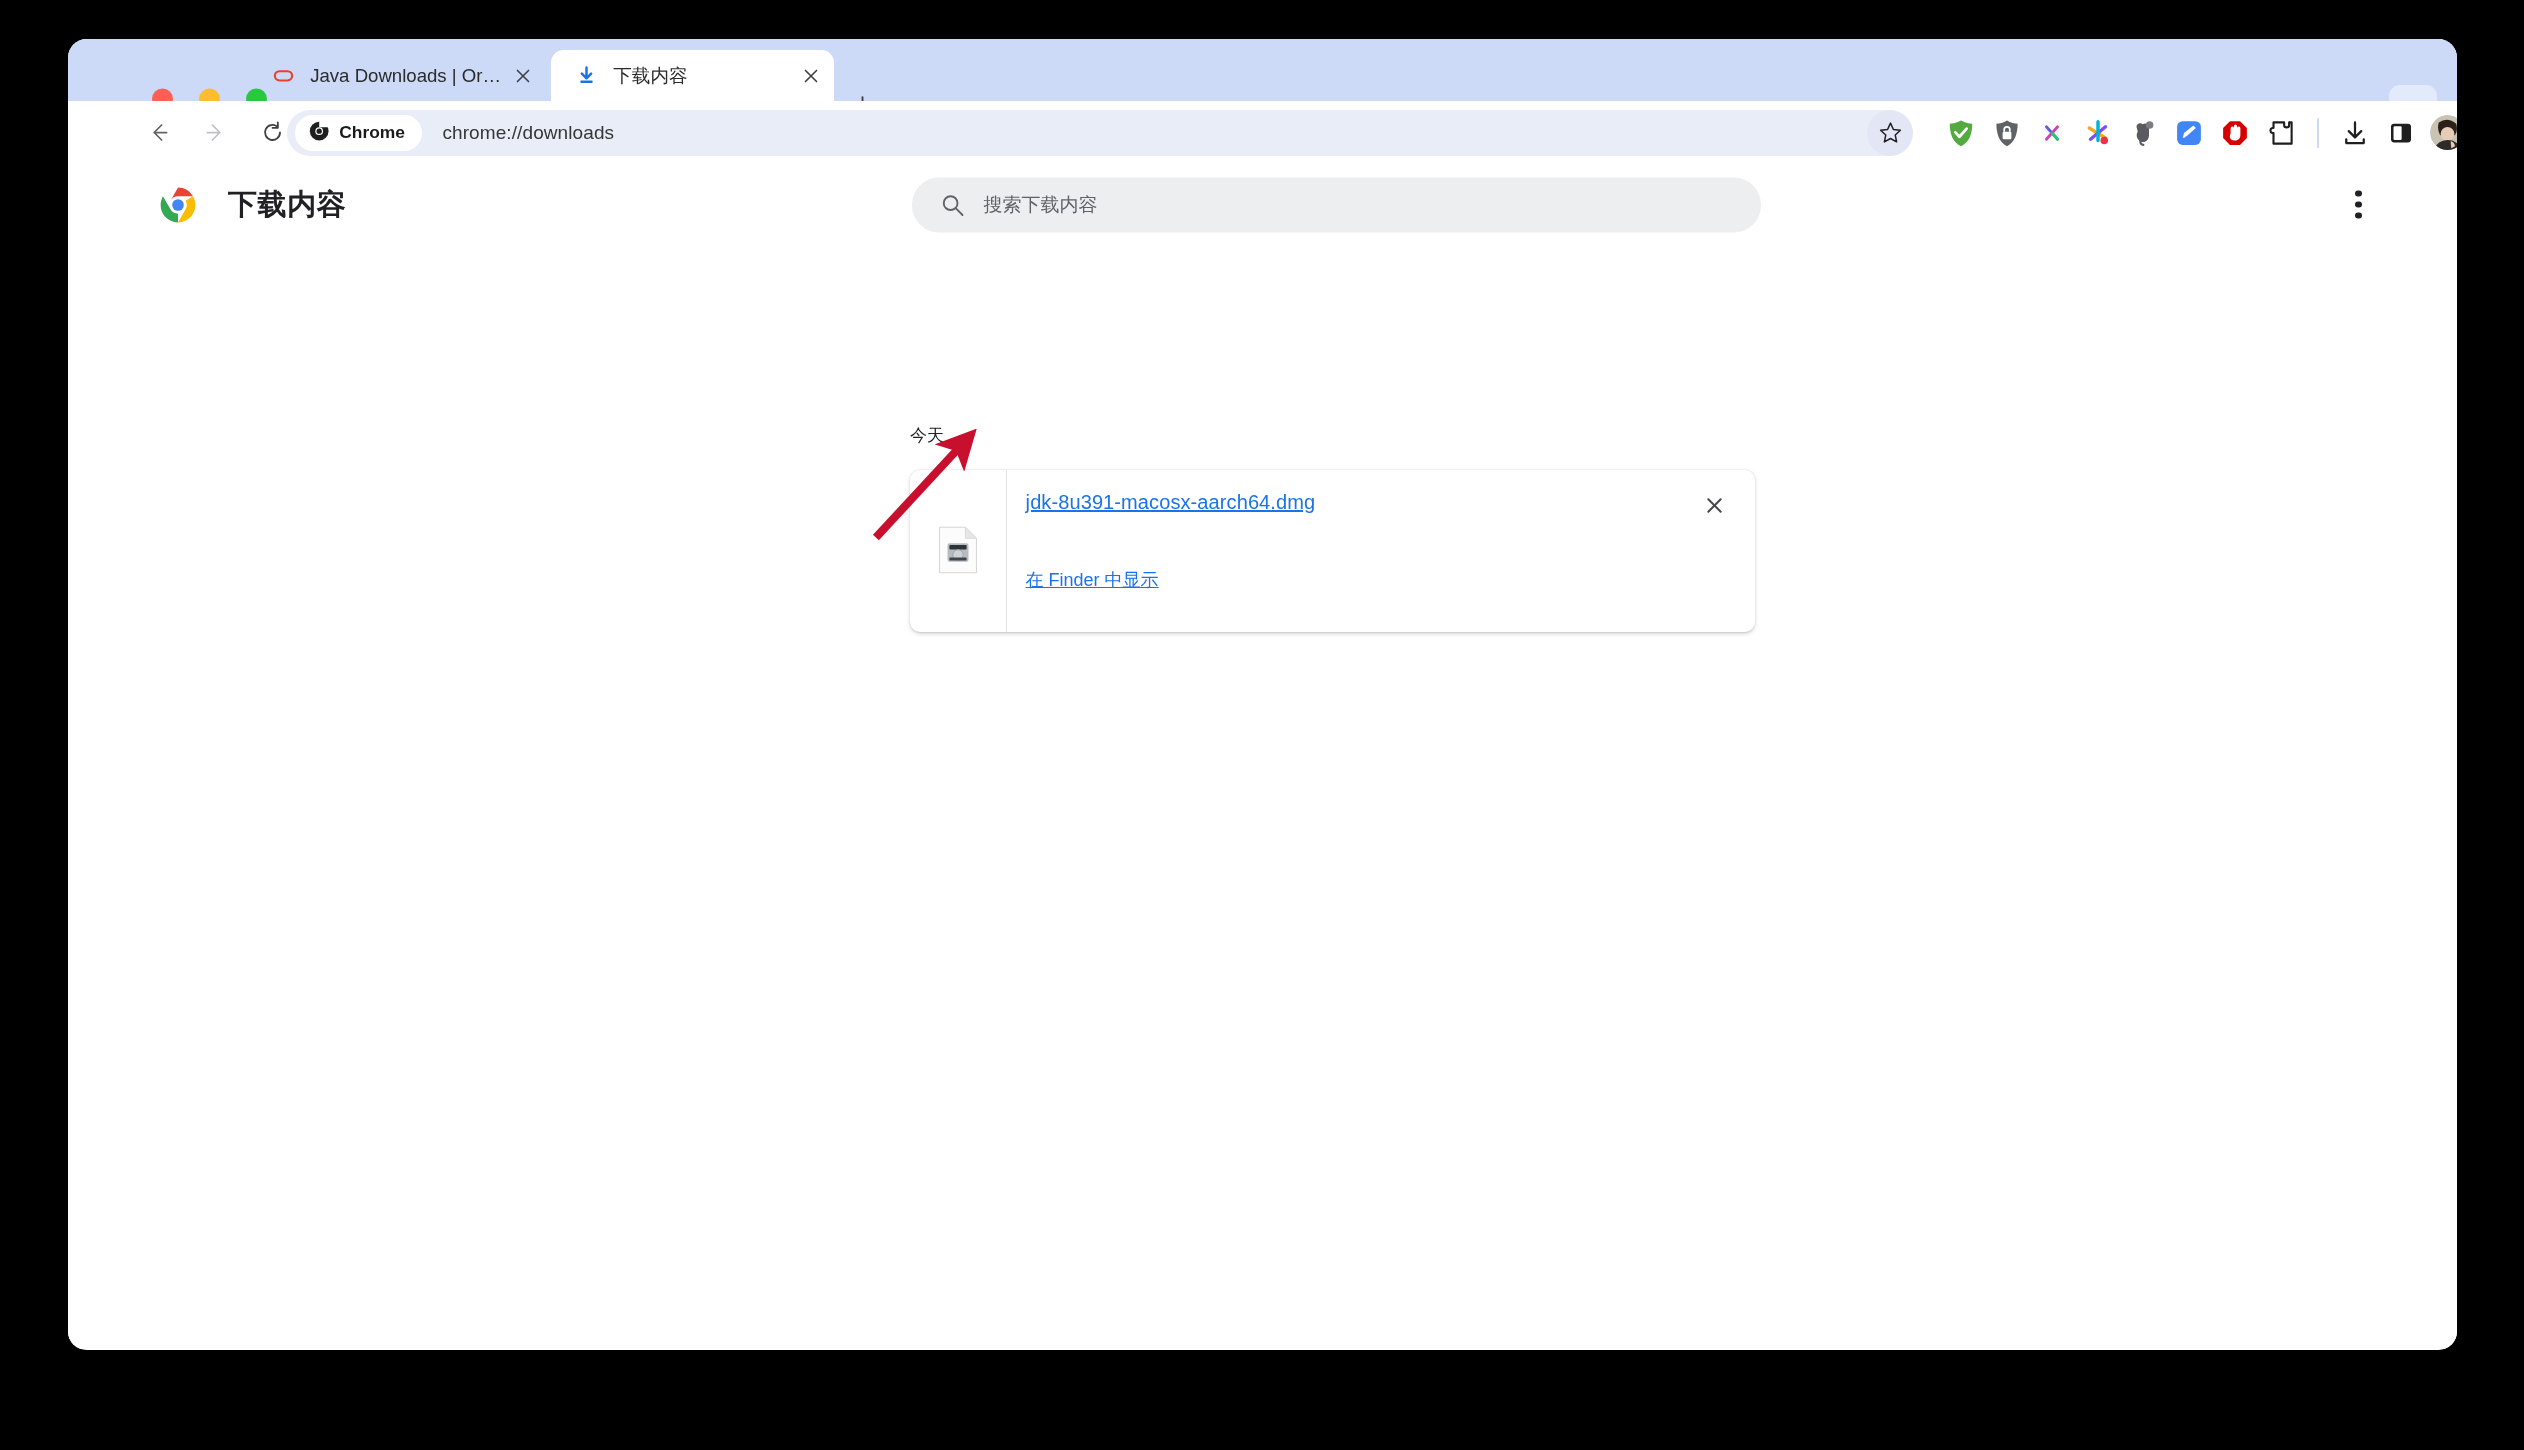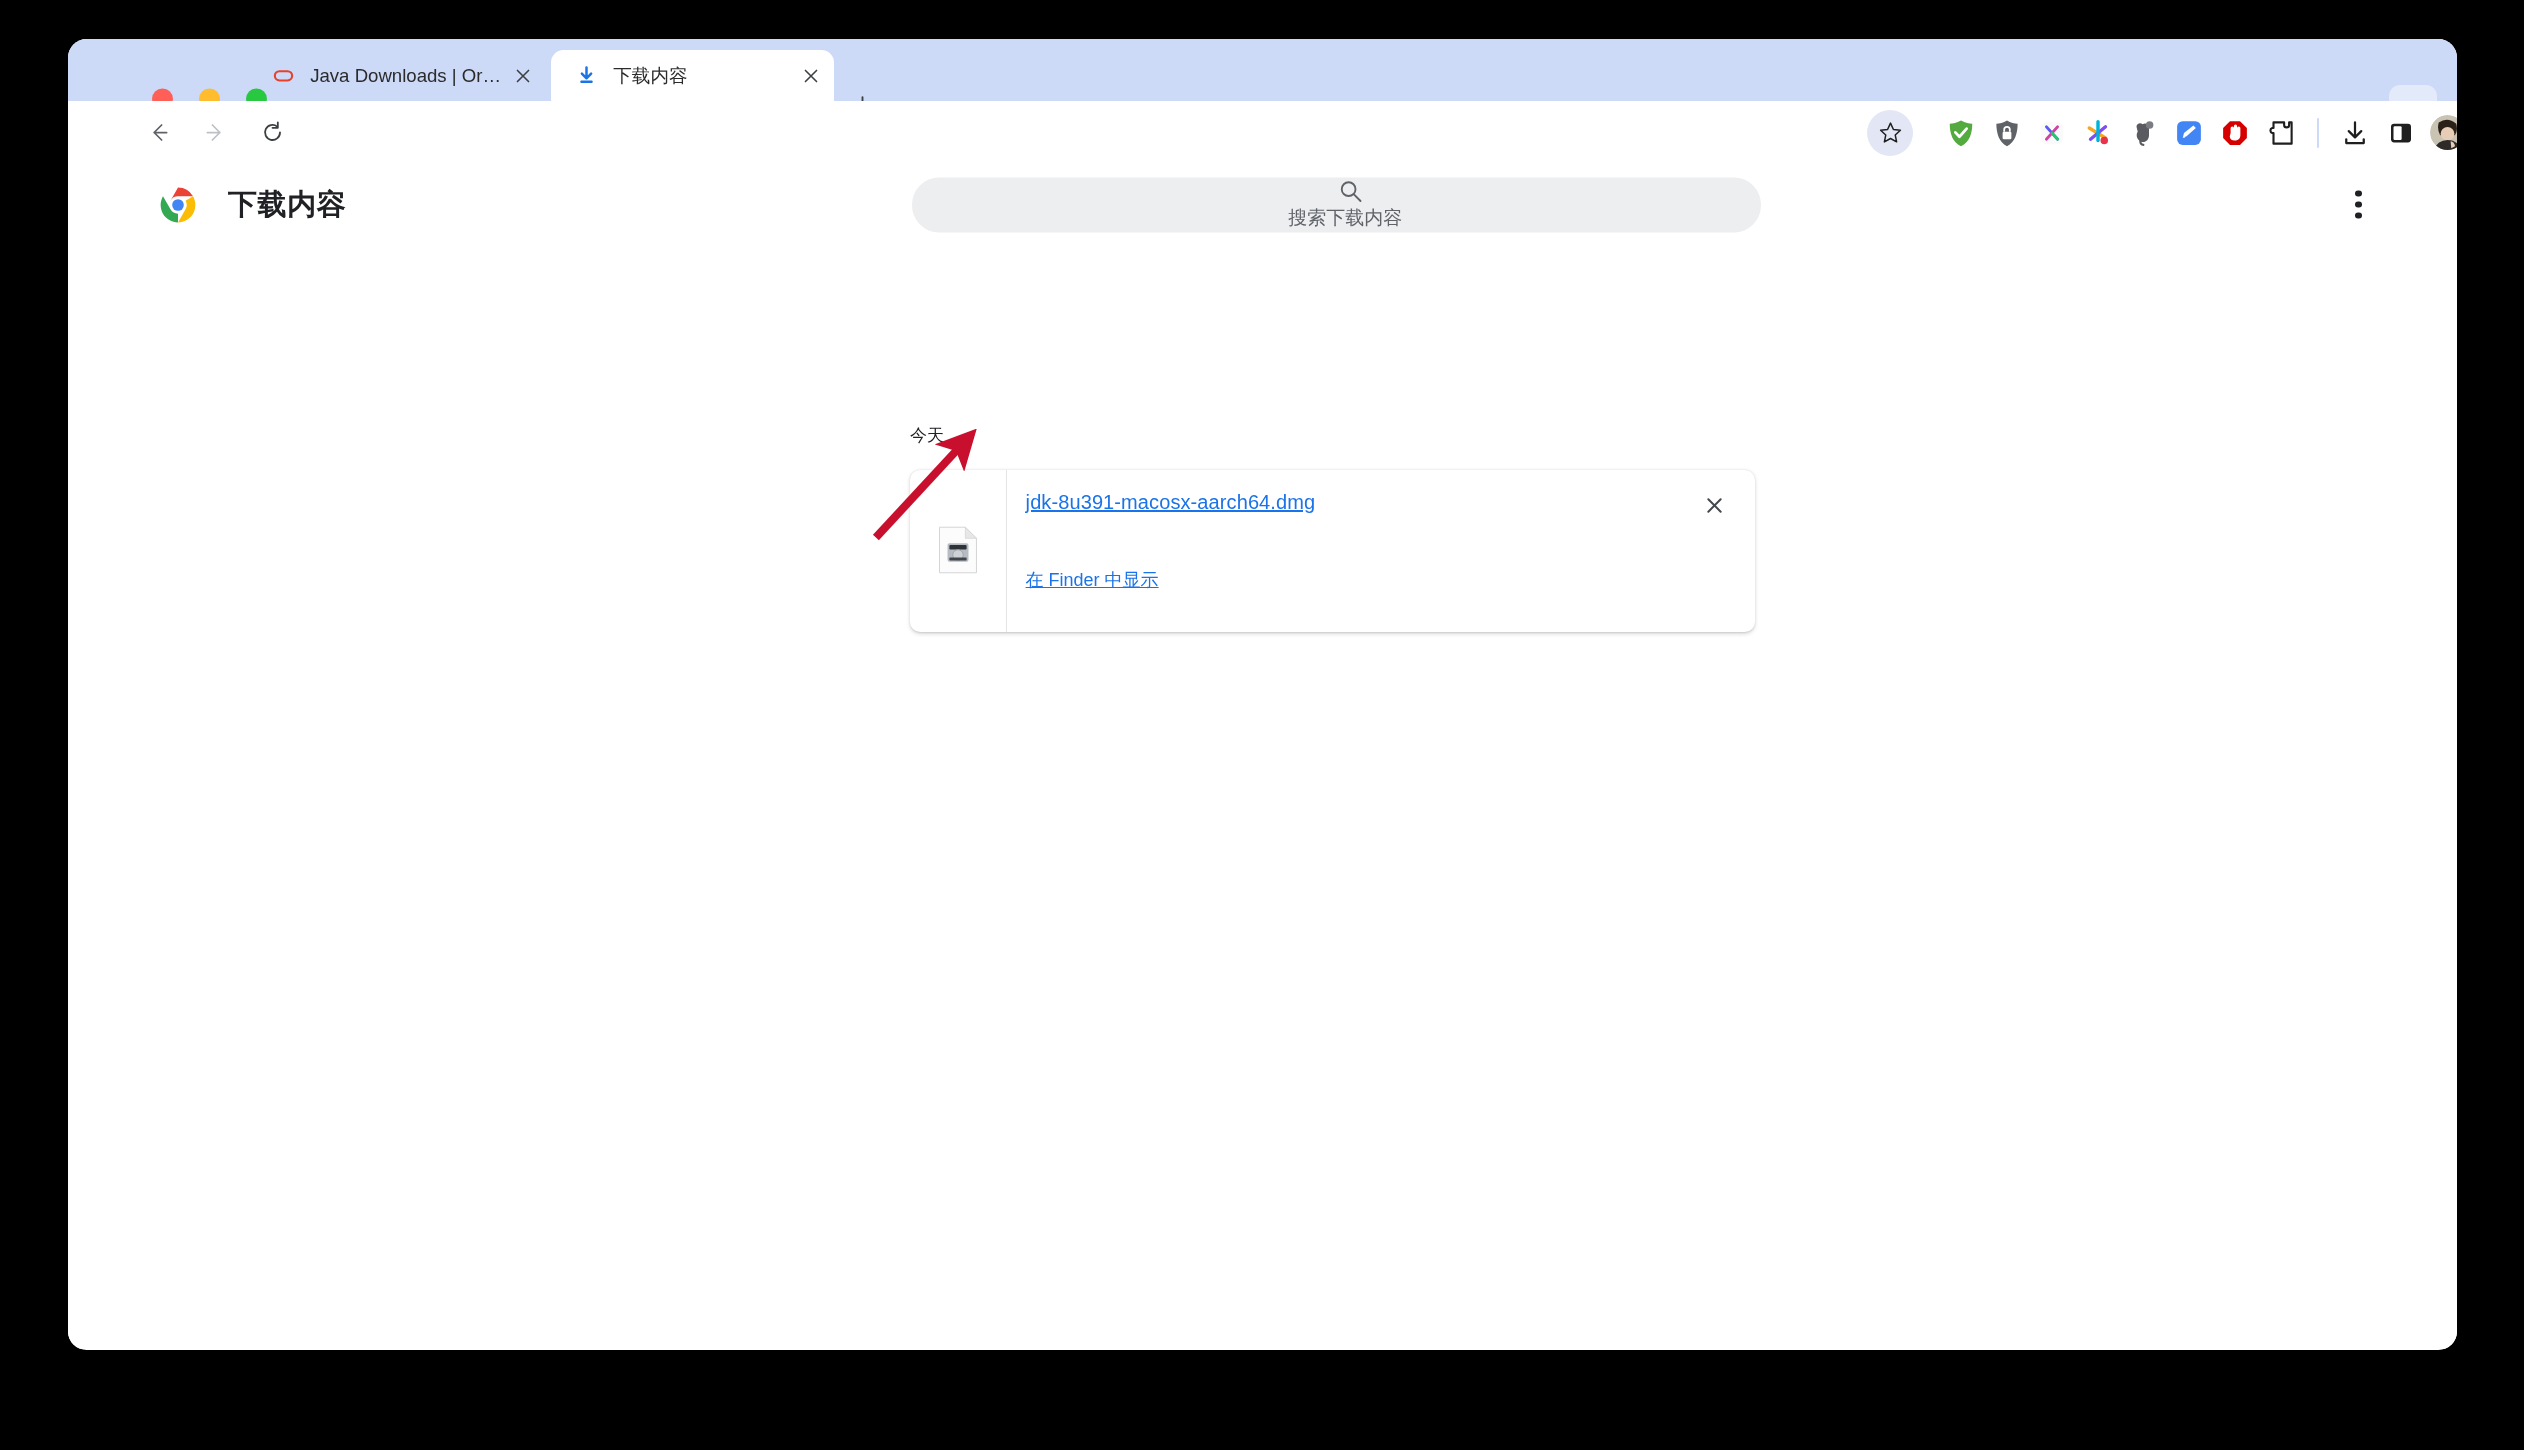--- a/index.html
+++ b/index.html
@@ -127,21 +127,21 @@
   .chrome-logo { position: absolute; left: 92px; top: 50%; transform: translateY(-50%);
                  width: 36px; height: 36px; }
   .page-title {
     position: absolute; left: 160px; top: 50%; transform: translateY(-50%);
     font-size: 29px; font-weight: bold; color: #202124; letter-spacing: 0.6px;
   }
   .search-box {
     position: absolute; left: 844px; top: 50%; transform: translateY(-50%);
     width: 849px; height: 55px;
     background: #edeef0; border-radius: 27px;
-    display: flex; align-items: center; flex-direction: column;
+    display: flex; align-items: center;
   }
   .search-icon { margin-left: 27px; width: 27px; height: 27px;
                  display: flex; align-items: center; justify-content: center; }
   .search-placeholder { font-size: 19px; color: #5f6368; margin-left: 17.4px; }
   .page-kebab {
     position: absolute; right: 81px; top: 50%; transform: translateY(-50%);
     width: 35px; height: 37px;
     display: flex; flex-direction: column; align-items: center; justify-content: center; gap: 5px;
   }
   .page-kebab i { width: 6.2px; height: 6.2px; border-radius: 50%; background: #202124; display: block; }
@@ -251,20 +251,35 @@
         <path d="M15 8 L27 20 L15 32 M27 20 L7 20" stroke="#bdc1c6" stroke-width="2.8" fill="none" stroke-linecap="round" stroke-linejoin="round"></path>
       </svg>
     </div>
     <div class="nav-btn">
       <svg width="25" height="25" viewBox="0 0 40 40">
         <path d="M32 20 A12 12 0 1 1 27.5 10.6" stroke="#3c4043" stroke-width="2.9" fill="none" stroke-linecap="round"></path>
         <path d="M28.5 4 L28.5 12.5 L20 12.5" stroke="#3c4043" stroke-width="2.9" fill="none" stroke-linecap="round" stroke-linejoin="round"></path>
       </svg>
     </div>
 
+    <div class="omnibox">
+      <div class="chip">
+        <span>
+          <svg width="22.4" height="22.4" viewBox="0 0 36 36">
+            <circle cx="18" cy="18" r="15" fill="#1f1f1f"></circle>
+            <circle cx="18" cy="18" r="6.2" fill="#ffffff"></circle>
+            <path d="M18 11.8 L33 11.8 A15 15 0 0 0 18 3 Z" fill="#ffffff"></path>
+            <path d="M12.6 21.1 L5 34 A15 15 0 0 0 18 33 Z" fill="#ffffff" opacity="0"></path>
+            <circle cx="18" cy="18" r="4.3" fill="#1f1f1f"></circle>
+          </svg>
+        </span>
+        <span class="chip-label">Chrome</span>
+      </div>
+      <span class="url">chrome://downloads</span>
+    </div>
 
     <div class="star">
       <svg width="25" height="25" viewBox="0 0 40 40">
         <path d="M20 5 L24.7 15.2 L35.8 16.5 L27.6 24.1 L29.8 35 L20 29.6 L10.2 35 L12.4 24.1 L4.2 16.5 L15.3 15.2 Z" fill="none" stroke="#1f1f1f" stroke-width="2.4" stroke-linejoin="round"></path>
       </svg>
     </div>
 
     <div class="ext-row">
       <span class="ext">
         <svg width="30" height="30" viewBox="0 0 48 48">

